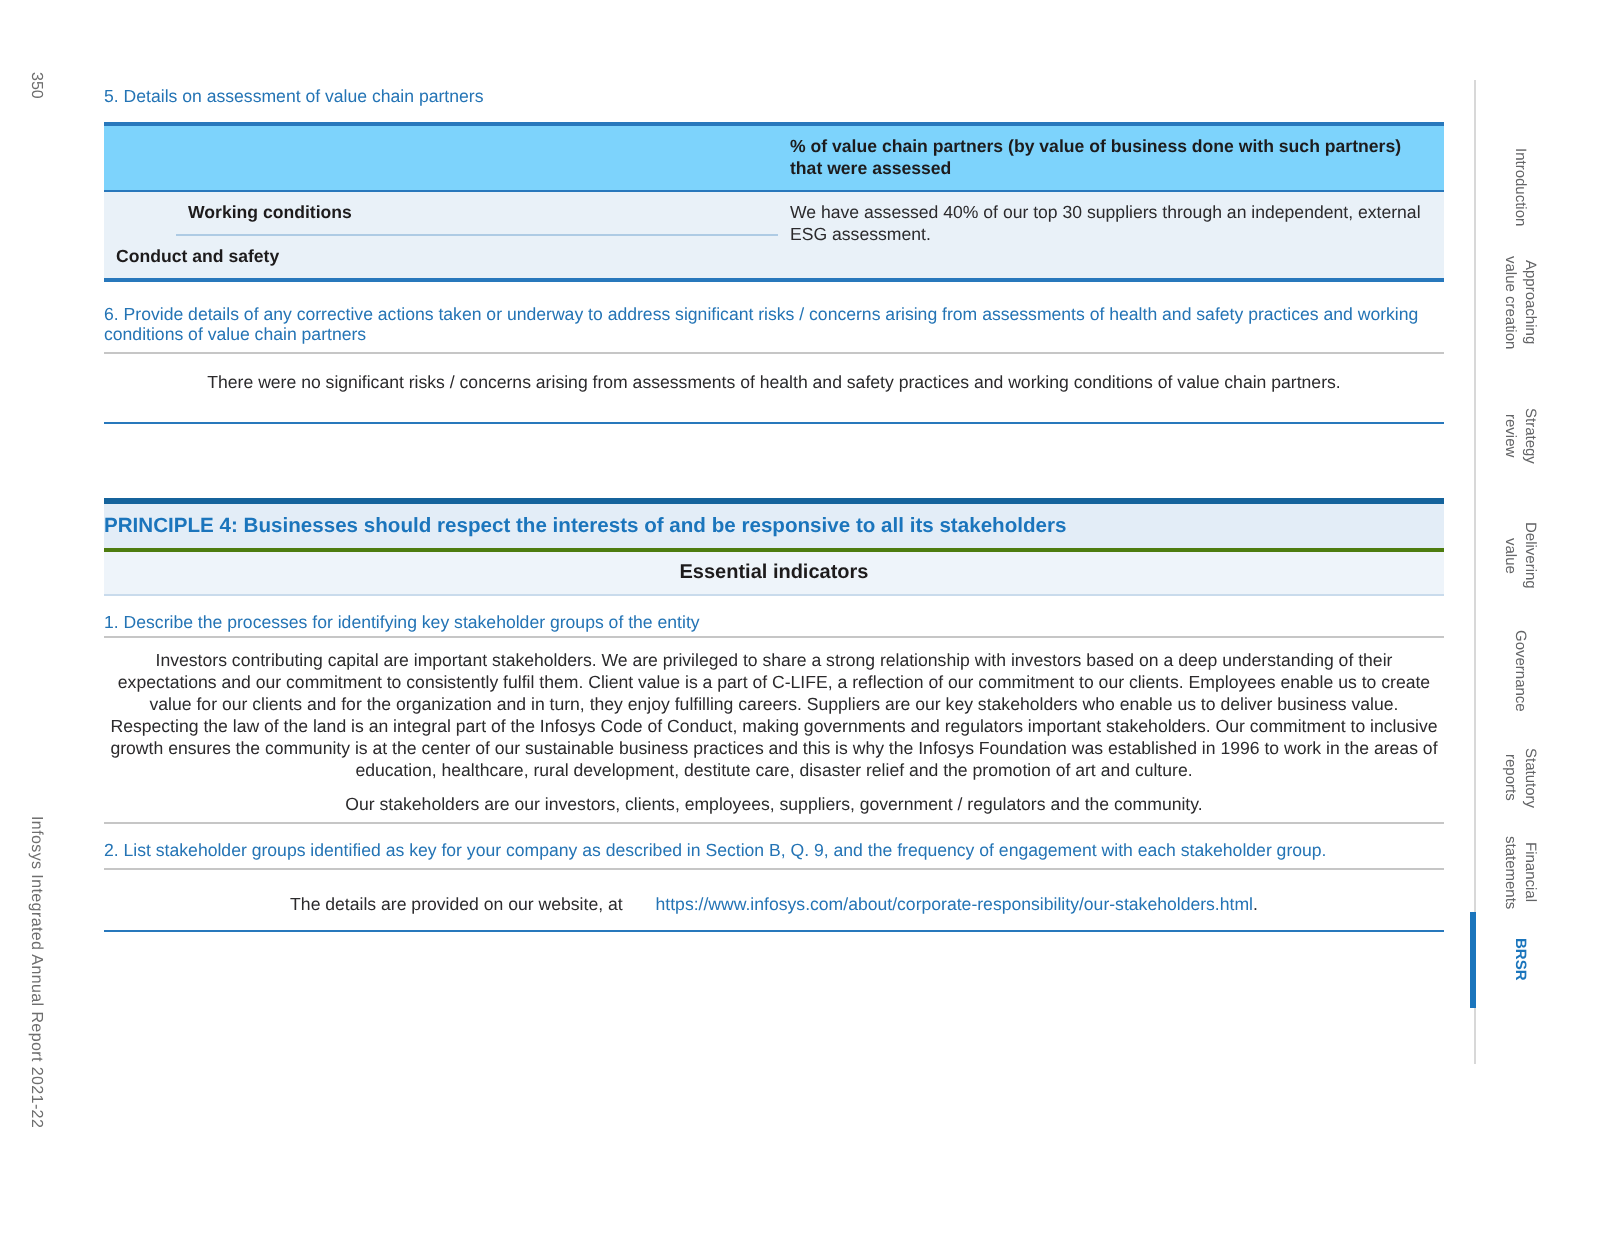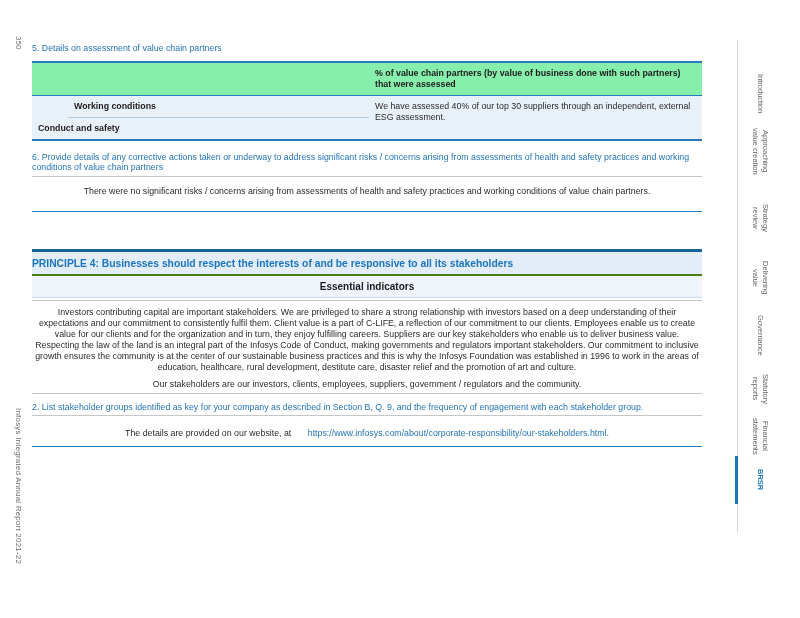--- a/index.html
+++ b/index.html
@@ -2,33 +2,33 @@
 <html><head>
 <meta charset="utf-8">
 <style>
   html,body{margin:0;padding:0;background:#ffffff;}
   .page{position:relative;width:800px;height:618px;background:#ffffff;overflow:hidden;
         font-family:"Liberation Sans",sans-serif;color:#29272a;}
   .vtext{writing-mode:vertical-rl;white-space:pre-line;}
   .page-num{position:absolute;left:14px;top:36px;font-size:8px;color:#6e6e6e;}
   .report-title{position:absolute;left:14px;top:408px;font-size:8px;color:#6e6e6e;letter-spacing:.2px;}
 
-  .content{position:absolute;left:32px;top:38px;width:670px;}
+  .content{position:absolute;left:52px;top:38px;width:670px;}
   .q-heading{font-size:8.8px;line-height:10.5px;color:#2474b5;}
   .body-text{font-size:8.8px;line-height:11px;color:#2b2a2c;margin:0;text-align:center;}
   .rule{height:1px;}
   .rule.gray{background:#c6c6c6;}
   .rule.blue{background:#2878bc;}
 
   .mt5{margin-top:5px;} .mt7{margin-top:7px;} .mt11{margin-top:11px;}
   .mt3{margin-top:3px;} .mt9{margin-top:9px;} .mt14{margin-top:14px;} .mt8{margin-top:8px;} .mt2{margin-top:2px;}
   .mt6{margin-top:6px;} .mt12{margin-top:12px;}
 
   .vc-table{margin-top:7px;border-top:2px solid #2878bc;border-bottom:2px solid #2878bc;}
-  .vc-header{display:flex;border-bottom:1px solid #2878bc;background:#86efac;}
+  .vc-header{display:flex;border-bottom:1px solid #2878bc;background:#7dd3fc;}
   .vc-header-left{flex:0 0 337px;}
   .vc-header-right{flex:1;padding:5px 6px 5px 6px;font-weight:bold;font-size:8.8px;line-height:11px;color:#1d1b1c;}
   .vc-body{display:flex;background:#e9f1f8;}
   .vc-left{flex:0 0 337px;}
   .vc-row{padding:6px 6px;font-weight:bold;font-size:8.8px;line-height:9px;color:#1d1b1c;}
   .vc-row.first{border-bottom:1px solid #aecbe4;margin-left:36px;}
   .vc-answer{flex:1;padding:5px 6px;font-size:8.8px;line-height:11px;color:#2b2a2c;}
 
   .principle-band{margin-top:37px;border-top:3px solid #15639c;}
   .principle-title{background:#e3edf7;border-bottom:2px solid #4d7c0f;text-align:left;
@@ -76,20 +76,21 @@
     <div class="q-heading mt11">6. Provide details of any corrective actions taken or underway to address significant risks / concerns arising from assessments of health and safety practices and working conditions of value chain partners</div>
     <div class="rule gray mt3"></div>
     <p class="body-text mt9">There were no significant risks / concerns arising from assessments of health and safety practices and working conditions of value chain partners.</p>
     <div class="rule blue mt14"></div>
 
     <div class="principle-band">
       <div class="principle-title">PRINCIPLE 4: Businesses should respect the interests of and be responsive to all its stakeholders</div>
       <div class="principle-sub">Essential indicators</div>
     </div>
 
+    <div class="q-heading mt8">1. Describe the processes for identifying key stakeholder groups of the entity</div>
     <div class="rule gray mt2"></div>
     <p class="body-text mt6">Investors contributing capital are important stakeholders. We are privileged to share a strong relationship with investors based on a deep understanding of their expectations and our commitment to consistently fulfil them. Client value is a part of C-LIFE, a reflection of our commitment to our clients. Employees enable us to create value for our clients and for the organization and in turn, they enjoy fulfilling careers. Suppliers are our key stakeholders who enable us to deliver business value. Respecting the law of the land is an integral part of the Infosys Code of Conduct, making governments and regulators important stakeholders. Our commitment to inclusive growth ensures the community is at the center of our sustainable business practices and this is why the Infosys Foundation was established in 1996 to work in the areas of education, healthcare, rural development, destitute care, disaster relief and the promotion of art and culture.</p>
     <p class="body-text mt6">Our stakeholders are our investors, clients, employees, suppliers, government / regulators and the community.</p>
     <div class="rule gray mt3"></div>
 
     <div class="q-heading mt8">2. List stakeholder groups identified as key for your company as described in Section B, Q. 9, and the frequency of engagement with each stakeholder group.</div>
     <div class="rule gray mt3"></div>
     <p class="body-text mt12"><span>The details are provided on our website, at </span><a class="link">https://www.infosys.com/about/corporate-responsibility/our-stakeholders.html</a><span>.</span></p>
     <div class="rule blue mt7"></div>
 

